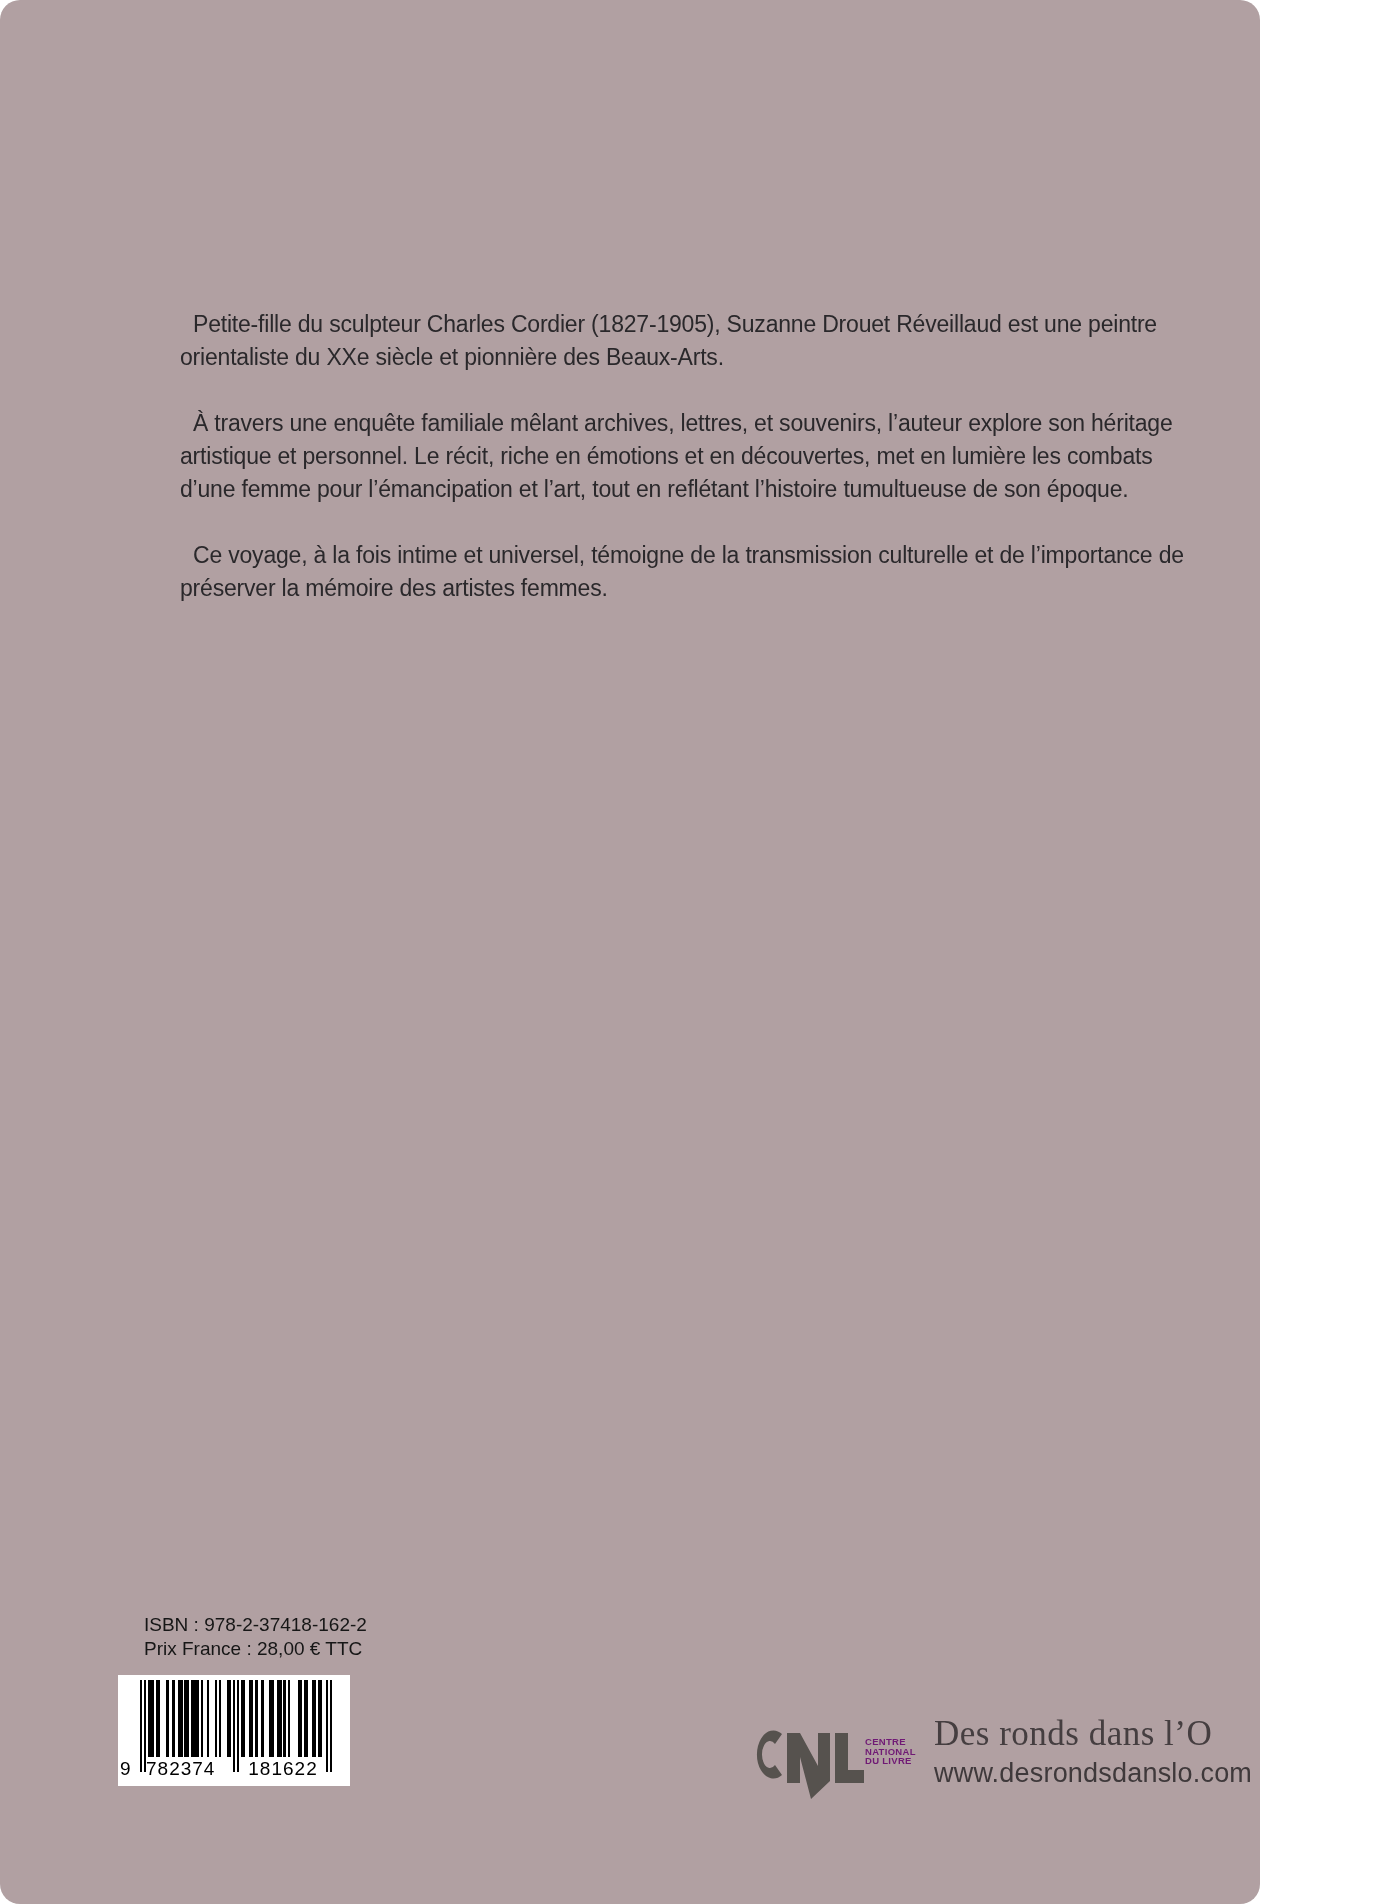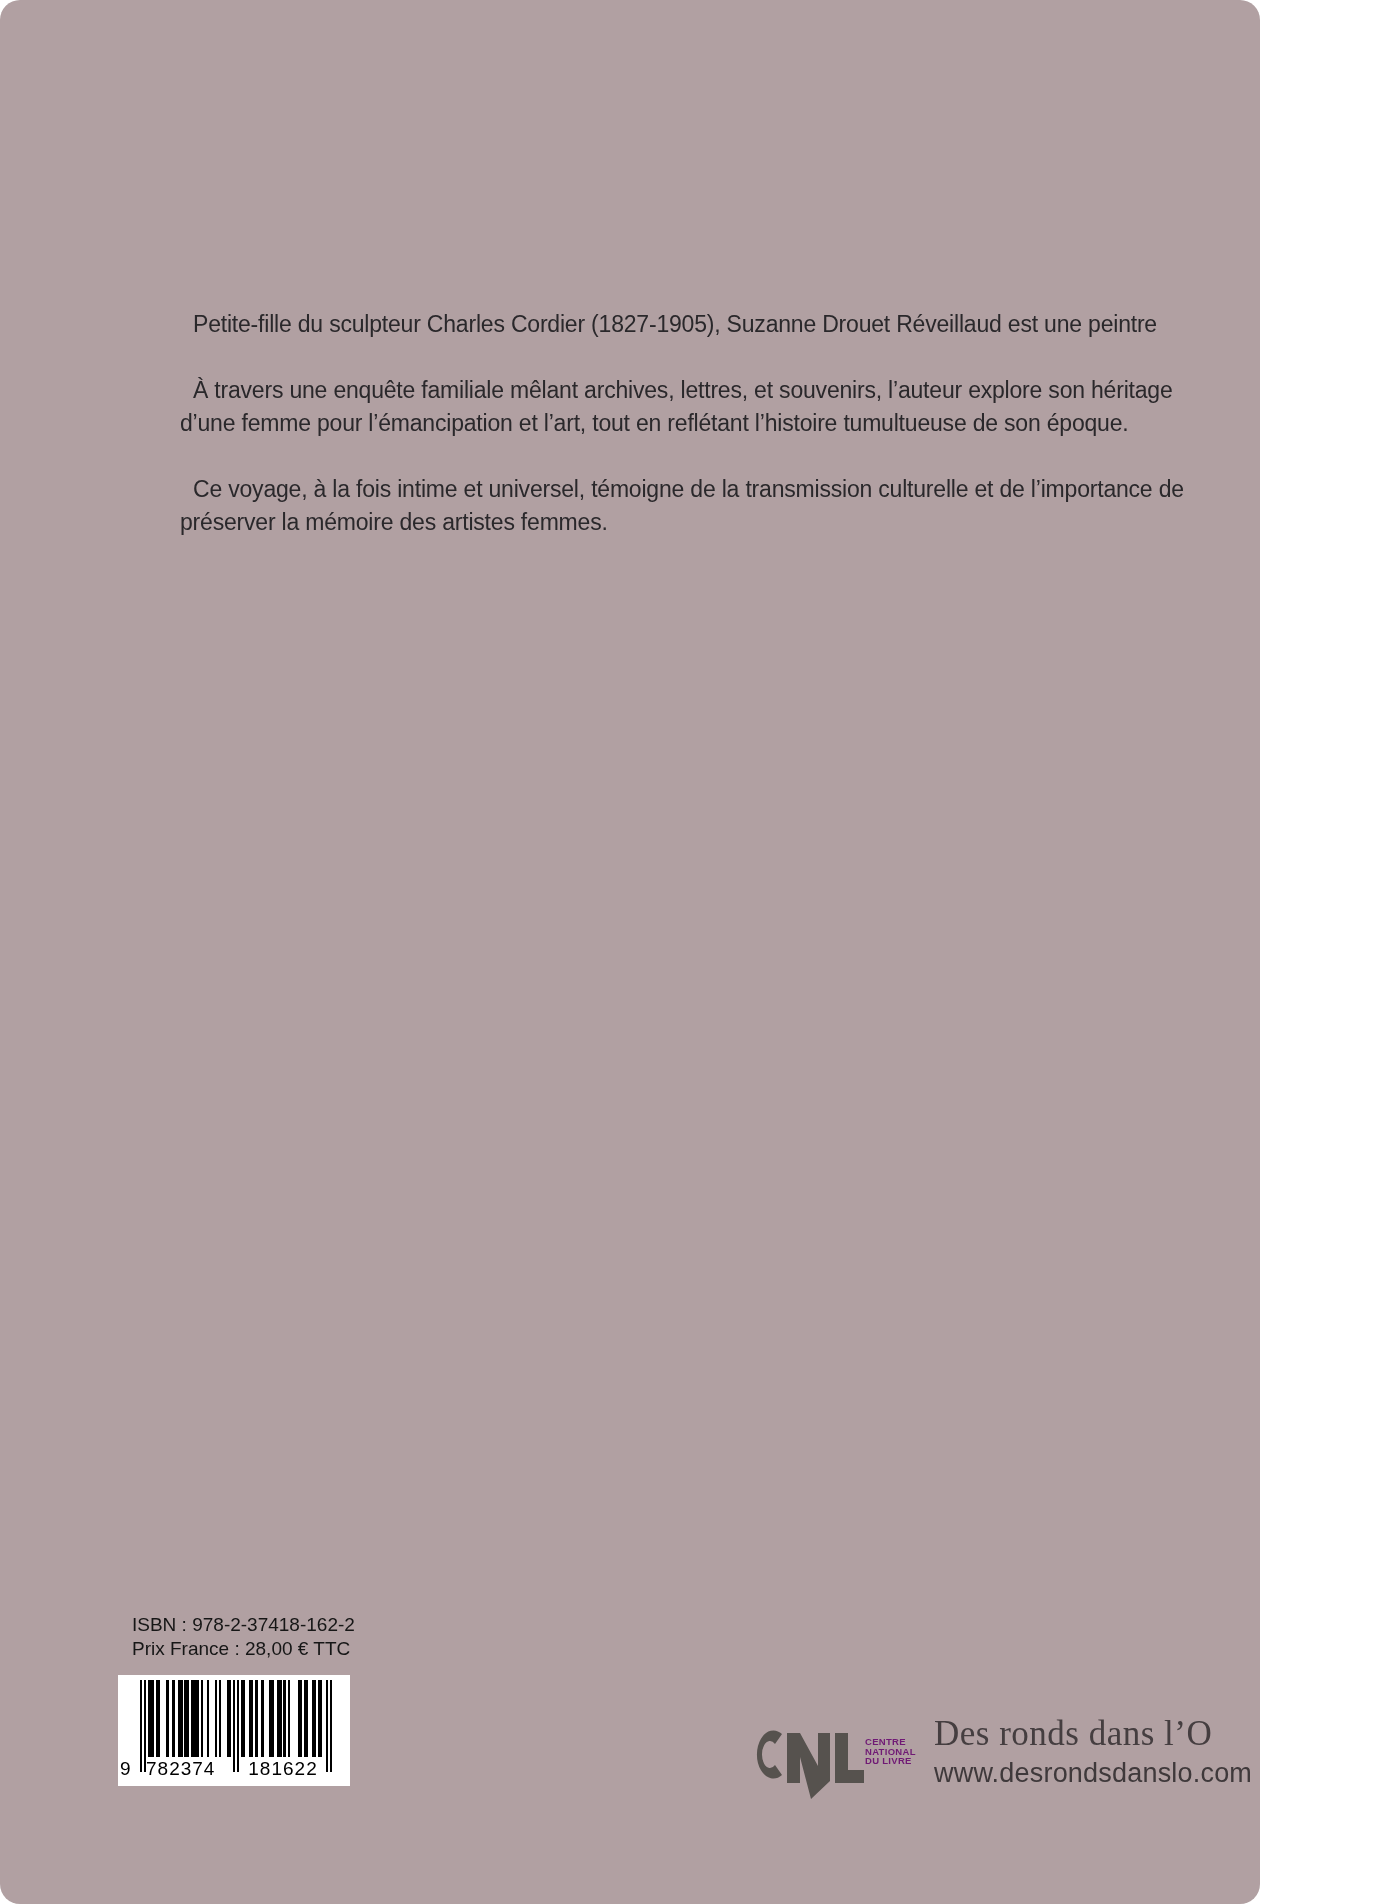--- a/index.html
+++ b/index.html
@@ -14,21 +14,21 @@
   
   .text-block{
     position:absolute;left:180px;top:308px;width:1070px;
     color:#2a282b;font-size:23px;line-height:33px;letter-spacing:-0.2px;
   }
   .para{margin:0 0 33px 0;}
   .para .line{white-space:nowrap;}
   .para .line.first{text-indent:13px;}
   
   .isbn-block{
-    position:absolute;left:132px;top:1613px;
+    position:absolute;left:144px;top:1613px;
     color:#161616;font-size:19px;line-height:24px;letter-spacing:0;
   }
   
   .barcode-box{
     position:absolute;left:118px;top:1675px;width:232px;height:111px;
     background:#ffffff;
   }
   .barcode-bars{position:absolute;left:22px;top:5px;width:192px;height:95px;}
   .barcode-bars .bar{position:absolute;top:0;background:#000;}
   .bc-digit{position:absolute;top:84px;color:#000;font-size:19px;line-height:20px;}
@@ -54,23 +54,25 @@
   }
 </style>
 </head>
 <body>
 
 <div class="cover" style="background-color: rgb(177, 160, 162);">
 
   <div class="text-block" style="color: rgb(42, 40, 43);">
     <div class="para">
       <div class="line first">Petite-fille du sculpteur Charles Cordier (1827-1905), Suzanne Drouet Réveillaud est une peintre</div>
+      <div class="line">orientaliste du XXe siècle et pionnière des Beaux-Arts.</div>
     </div>
     <div class="para">
       <div class="line first">À travers une enquête familiale mêlant archives, lettres, et souvenirs, l’auteur explore son héritage</div>
+      <div class="line">artistique et personnel. Le récit, riche en émotions et en découvertes, met en lumière les combats</div>
       <div class="line">d’une femme pour l’émancipation et l’art, tout en reflétant l’histoire tumultueuse de son époque.</div>
     </div>
     <div class="para">
       <div class="line first">Ce voyage, à la fois intime et universel, témoigne de la transmission culturelle et de l’importance de</div>
       <div class="line">préserver la mémoire des artistes femmes.</div>
     </div>
   </div>
 
   <div class="isbn-block" style="color: rgb(22, 22, 22);">
     <div>ISBN : 978-2-37418-162-2</div>

